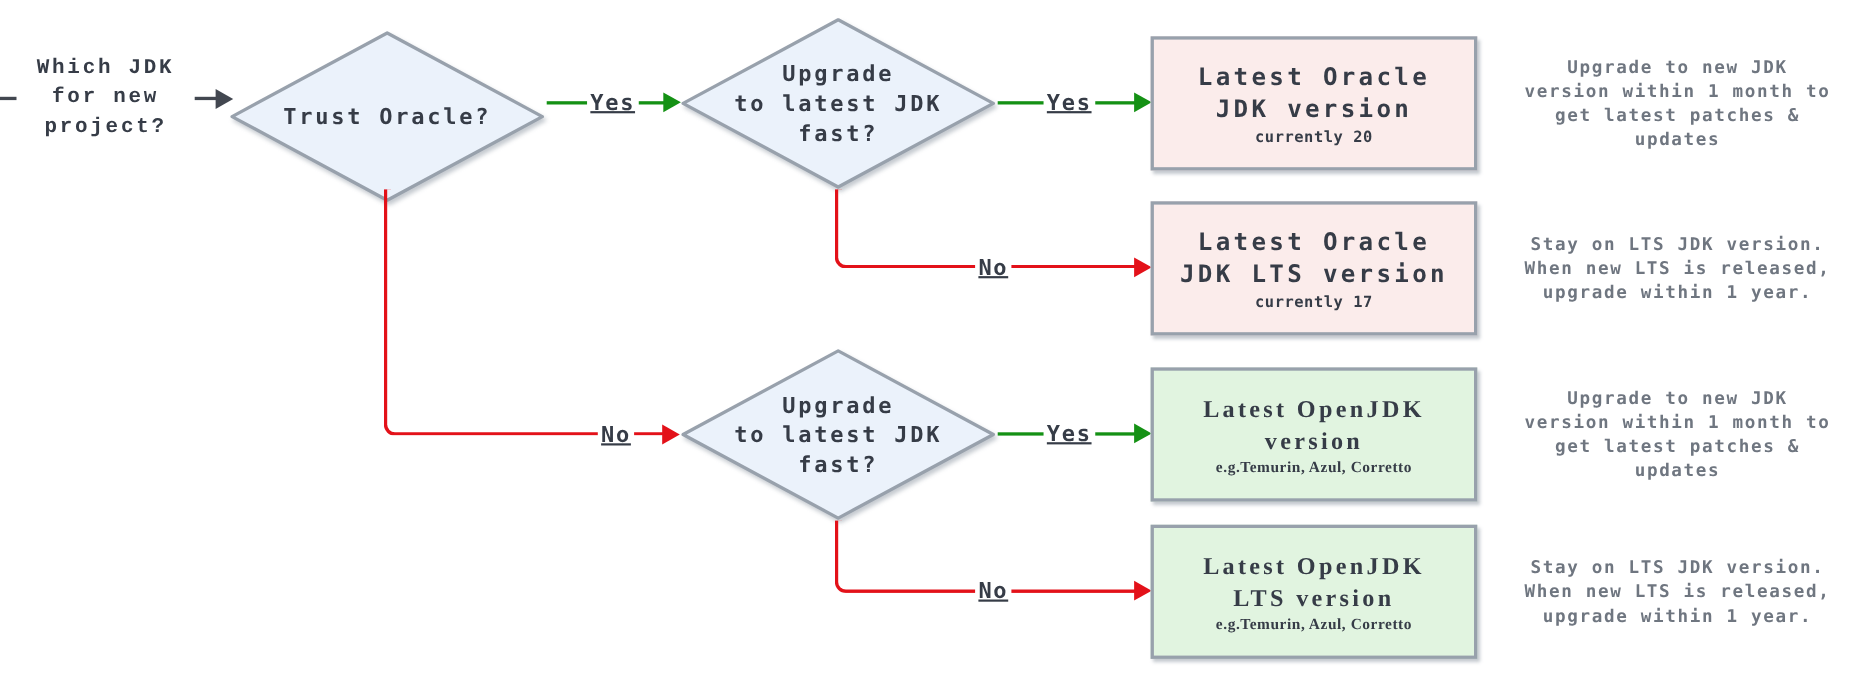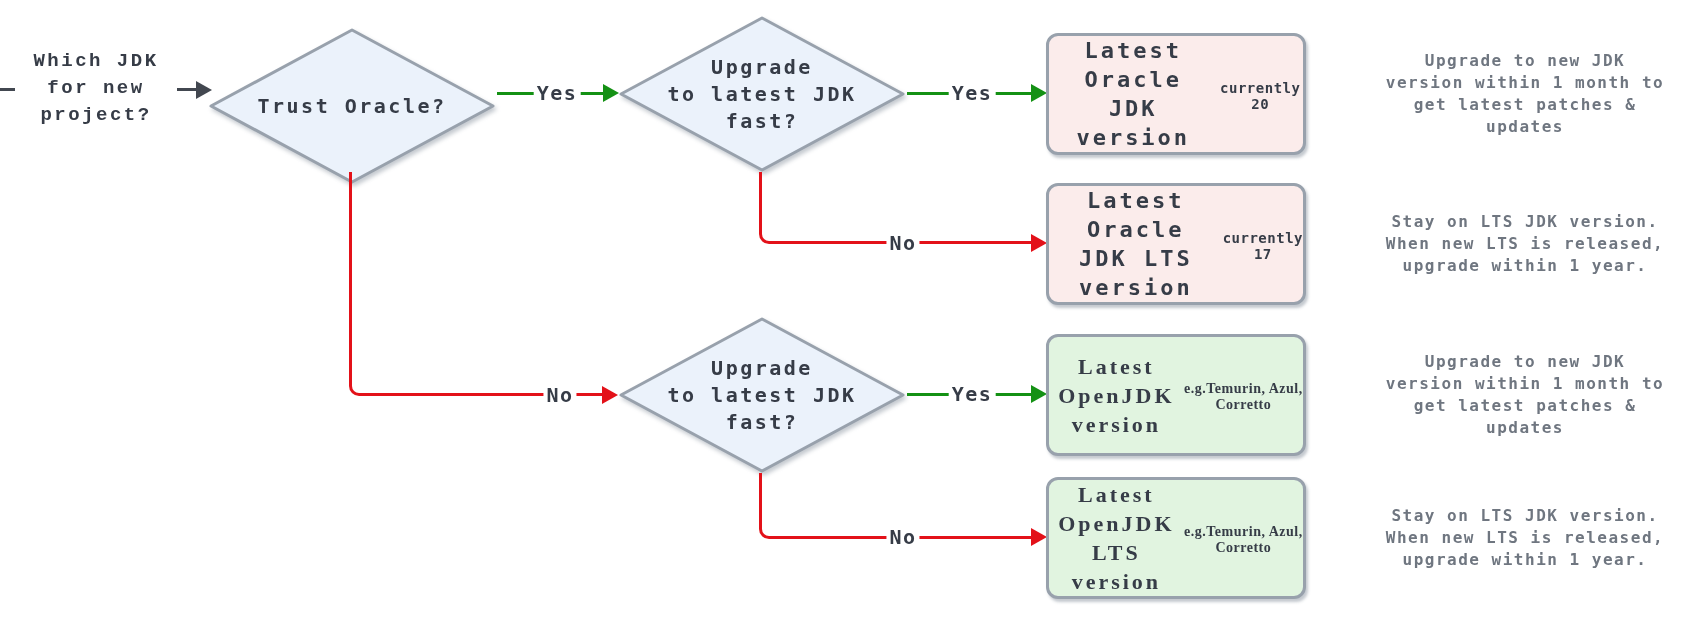--- a/index.html
+++ b/index.html
@@ -19,22 +19,22 @@
   .canvas{position:relative;width:1698px;height:634px;background:#fff;overflow:hidden;}
 
   
   .diamond{position:absolute;width:290px;height:160px;}
   .diamond svg{display:block;filter:drop-shadow(2px 3px 2px rgba(125,135,148,.45));}
   .diamond polygon{fill:var(--diamond-fill);stroke:var(--node-border);stroke-width:3;stroke-linejoin:round;}
   .diamond-label{position:absolute;inset:0;display:flex;align-items:center;justify-content:center;
     text-align:center;font-size:20px;line-height:27px;letter-spacing:2.5px;white-space:pre-line;}
 
   
-  .outcome{position:absolute;width:260px;height:122px;border:3px solid var(--node-border);border-radius:12px;
-    display:flex;flex-direction:row;align-items:center;justify-content:center;
+  .outcome{position:absolute;width:297px;height:122px;border:3px solid var(--node-border);border-radius:0;
+    display:flex;flex-direction:column;align-items:center;justify-content:center;
     box-shadow:2px 3px 3px rgba(125,135,148,.45);}
   .outcome.oracle{background:var(--pink-fill);}
   .outcome.openjdk{background:var(--green-fill);font-family:Liberation Serif, serif;}
   .outcome-title{font-size:22px;line-height:29px;letter-spacing:3px;text-align:center;white-space:pre-line;}
   .outcome-sub{font-size:14px;letter-spacing:.5px;margin-top:3px;text-align:center;}
 
   
   .note{position:absolute;left:1352px;width:346px;text-align:center;color:var(--text-gray);
     font-size:16px;line-height:22px;letter-spacing:1.5px;white-space:pre-line;}
 
@@ -42,21 +42,21 @@
   .hline{position:absolute;height:3px;}
   .hline.dark{background:var(--dark-line);}
   .hline.green{background:var(--yes-green);}
   .elbow{position:absolute;border-left:3px solid;border-bottom:3px solid;border-bottom-left-radius:10px;}
   .elbow.red{border-color:var(--no-red);}
   .arrowhead{position:absolute;width:0;height:0;border-top:9px solid transparent;border-bottom:9px solid transparent;}
   .arrowhead.dark{border-left:16px solid var(--dark-line);}
   .arrowhead.green{border-left:16px solid var(--yes-green);}
   .arrowhead.red{border-left:16px solid var(--no-red);}
   .edge-label{position:absolute;transform:translate(-50%,-50%);background:#fff;padding:0 3px;
-    font-size:20px;letter-spacing:1.5px;color:var(--text-dark);}
+    font-size:20px;letter-spacing:1.5px;color:var(--text-dark);text-decoration:underline;}
 
   
   .start-label{position:absolute;left:15px;top:48px;width:162px;text-align:center;background:#fff;
     font-size:19px;line-height:27px;letter-spacing:2.5px;white-space:pre-line;font-family:Liberation Mono, monospace;}
 </style>
 </head>
 <body>
 
 <div class="canvas">
 

